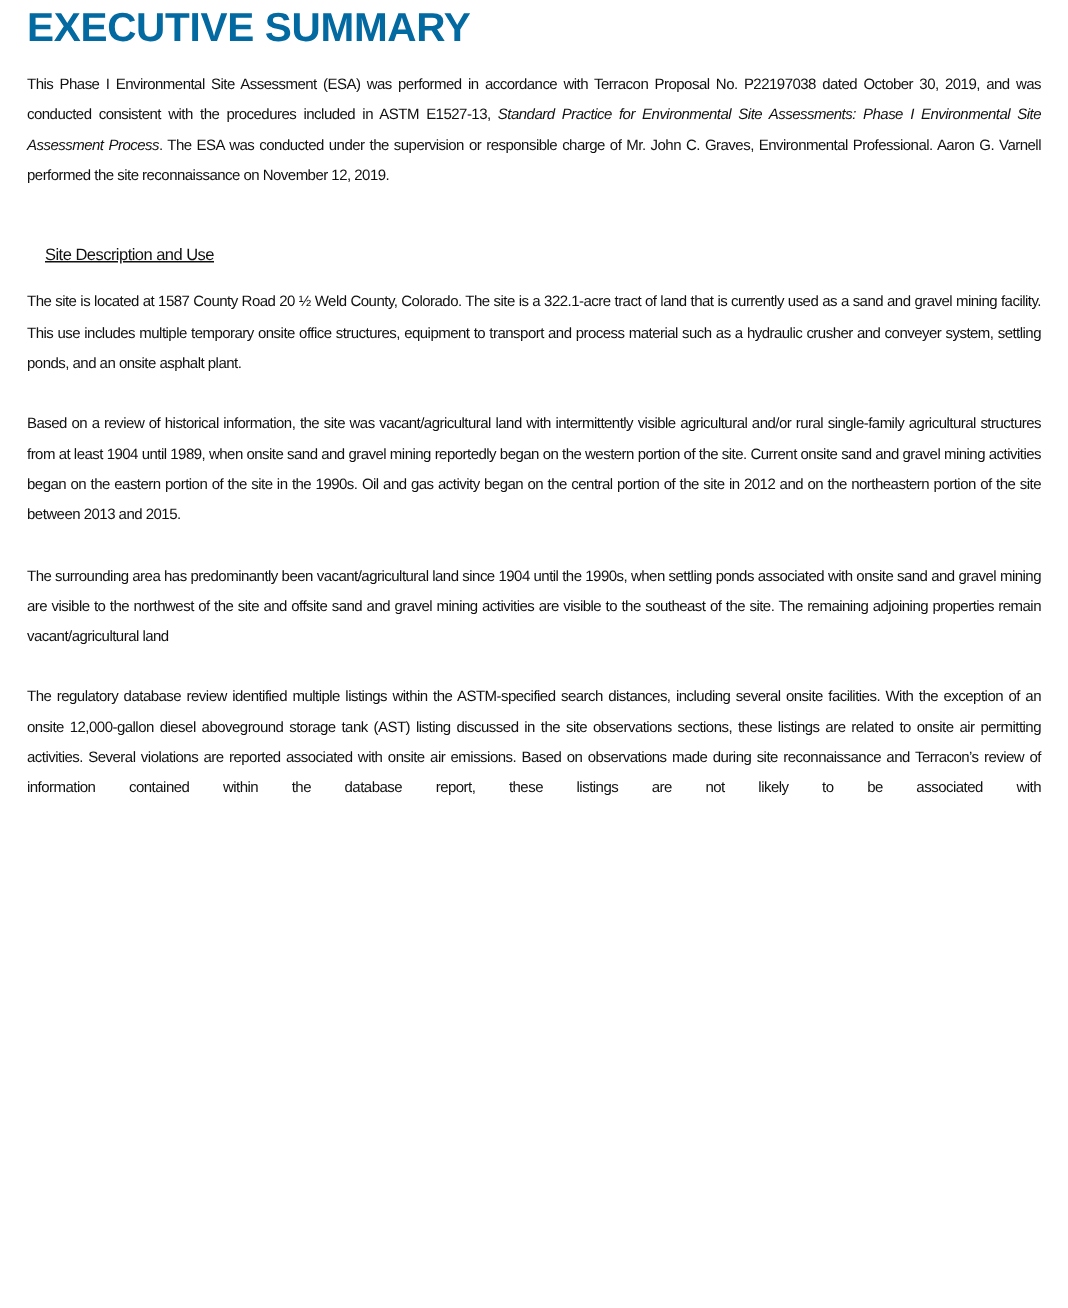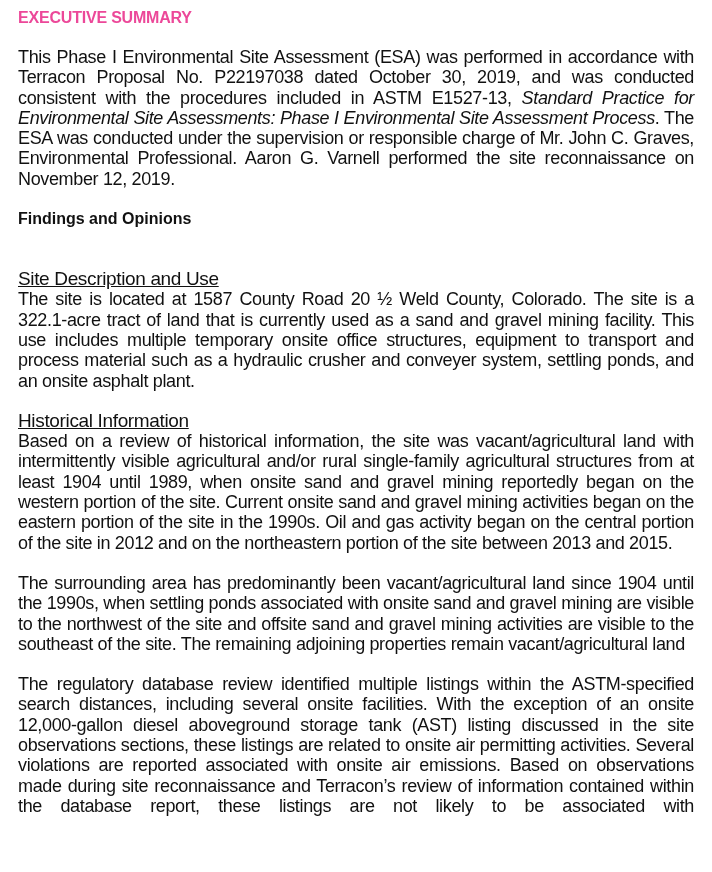--- a/index.html
+++ b/index.html
@@ -4,72 +4,70 @@
 <style>
   html, body { margin: 0; padding: 0; background: #ffffff; }
   body { width: 712px; height: 872px; overflow: hidden; }
   .page {
     padding: 5px 18px 0 18px;
     font-family: "Liberation Sans", sans-serif;
     color: #111111;
     width: 676px;
   }
   .title {
-    color: #ec4899;
+    color: #0369a1;
     font-weight: bold;
-    font-size: 16px;
+    font-size: 27px;
     letter-spacing: -0.2px;
     margin: 0 0 16px 0;
     line-height: 26px;
   }
   .para {
-    font-size: 18px;
+    font-size: 10px;
     line-height: 20.3px;
     text-align: justify;
     margin: 0;
     letter-spacing: -0.35px;
   }
   .h2 {
     font-weight: bold;
     font-size: 16px;
     margin: 20px 0 20px 0;
     line-height: 20px;
   }
   .sub {
-    font-size: 19px;
+    font-size: 11px;
     line-height: 20.3px;
     text-decoration: underline;
-    margin: 0;
+    margin: 12px;
     letter-spacing: -0.35px;
   }
   .gap { height: 20px; }
   .gap-s { height: 20px; }
 </style>
 </head>
 <body>
 
 <div class="page">
   <h1 class="title">EXECUTIVE SUMMARY</h1>
 
   <p class="para"><span>This Phase I Environmental Site Assessment (ESA) was performed in accordance with Terracon Proposal No. P22197038 dated October 30, 2019, and was conducted consistent with the procedures included in ASTM E1527-13, </span><i>Standard Practice for Environmental Site Assessments: Phase I Environmental Site Assessment Process</i><span>. The ESA was conducted under the supervision or responsible charge of Mr. John C. Graves, Environmental Professional. Aaron G. Varnell performed the site reconnaissance on November 12, 2019.</span></p>
 
-  <h2 class="h2">Findings and Opinions</h2>
 
 
   <div class="gap"></div>
 
   <div>
     <p class="sub">Site Description and Use</p>
     <p class="para">The site is located at 1587 County Road 20 ½ Weld County, Colorado. The site is a 322.1-acre tract of land that is currently used as a sand and gravel mining facility. This use includes multiple temporary onsite office structures, equipment to transport and process material such as a hydraulic crusher and conveyer system, settling ponds, and an onsite asphalt plant.</p>
   </div>
 
   <div class="gap"></div>
 
   <div>
-    <p class="sub">Historical Information</p>
     <p class="para">Based on a review of historical information, the site was vacant/agricultural land with intermittently visible agricultural and/or rural single-family agricultural structures from at least 1904 until 1989, when onsite sand and gravel mining reportedly began on the western portion of the site. Current onsite sand and gravel mining activities began on the eastern portion of the site in the 1990s. Oil and gas activity began on the central portion of the site in 2012 and on the northeastern portion of the site between 2013 and 2015.</p>
     <div class="gap-s"></div>
     <p class="para">The surrounding area has predominantly been vacant/agricultural land since 1904 until the 1990s, when settling ponds associated with onsite sand and gravel mining are visible to the northwest of the site and offsite sand and gravel mining activities are visible to the southeast of the site. The remaining adjoining properties remain vacant/agricultural land</p>
   </div>
 
   <div class="gap"></div>
 
   <div>
     <p class="para" style="text-align-last: justify;">The regulatory database review identified multiple listings within the ASTM-specified search distances, including several onsite facilities. With the exception of an onsite 12,000-gallon diesel aboveground storage tank (AST) listing discussed in the site observations sections, these listings are related to onsite air permitting activities. Several violations are reported associated with onsite air emissions. Based on observations made during site reconnaissance and Terracon’s review of information contained within the database report, these listings are not likely to be associated with</p>
   </div>

